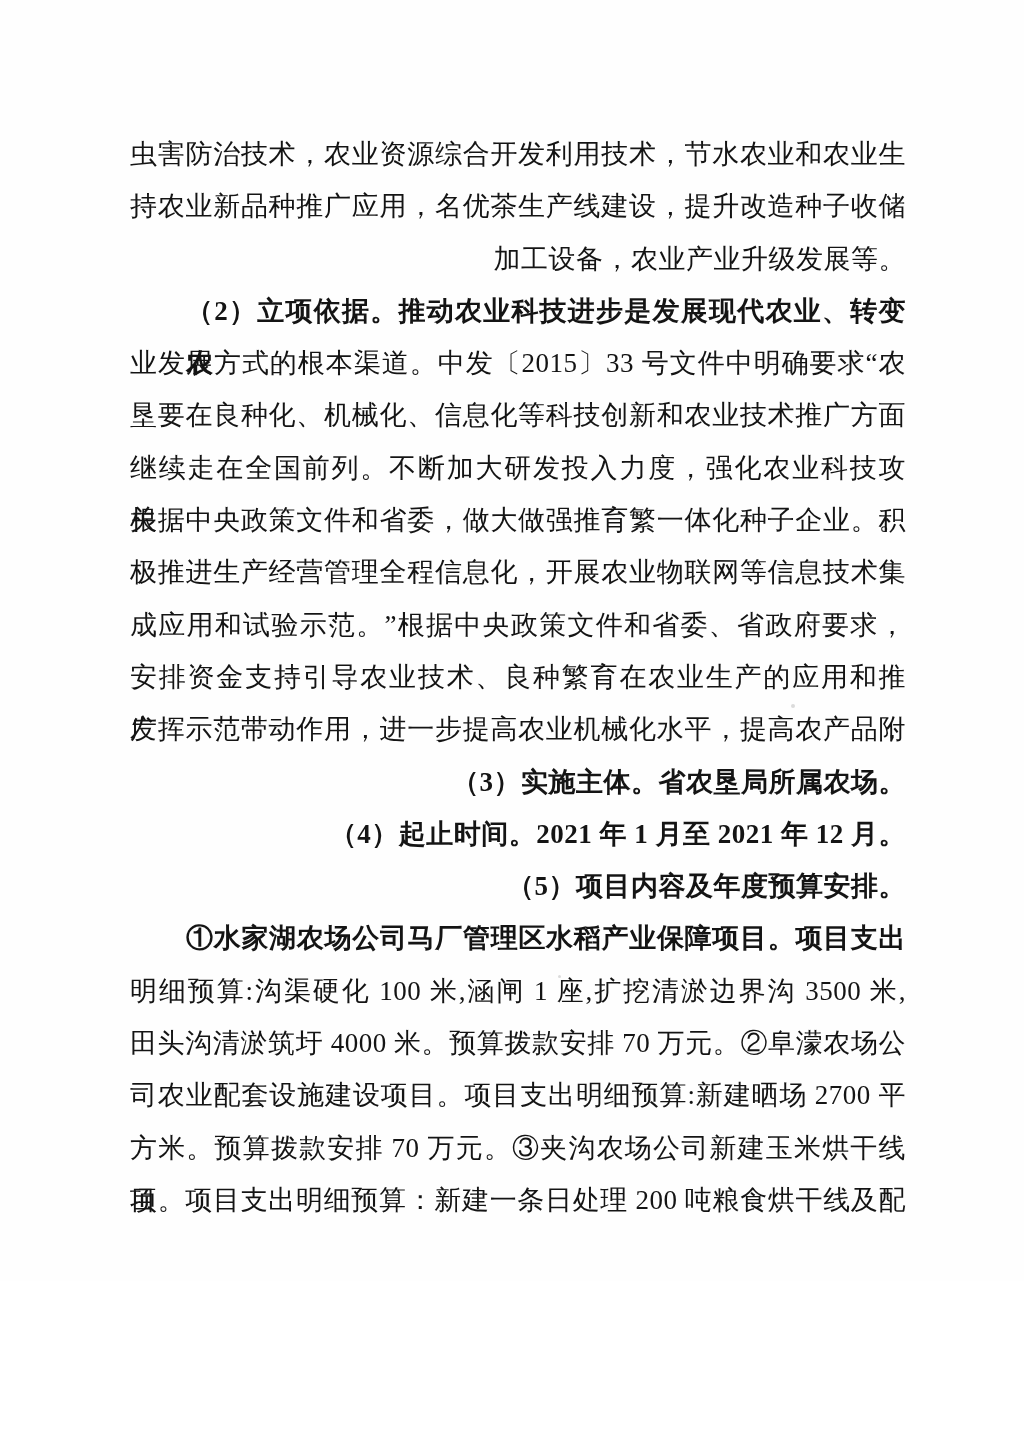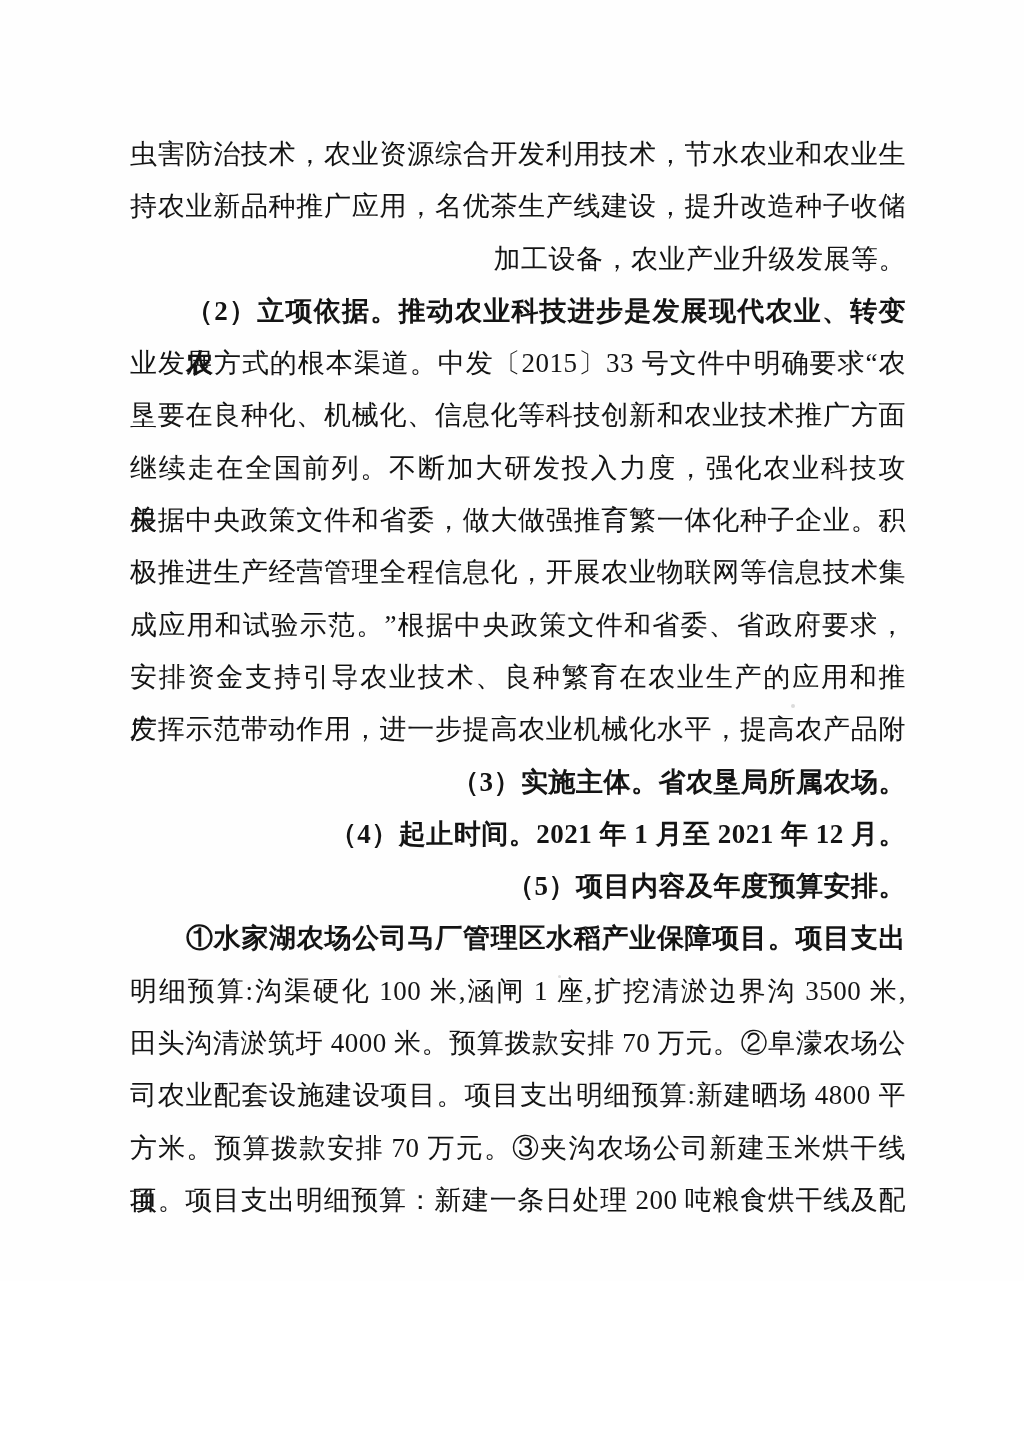--- a/index.html
+++ b/index.html
@@ -72,20 +72,20 @@
       <div class="line j">极推进生产经营管理全程信息化，开展农业物联网等信息技术集</div>
       <div class="line j">成应用和试验示范。”根据中央政策文件和省委、省政府要求，</div>
       <div class="line j">安排资金支持引导农业技术、良种繁育在农业生产的应用和推广，</div>
       <div class="line j">发挥示范带动作用，进一步提高农业机械化水平，提高农产品附</div>
       <div class="line in">（3）实施主体。省农垦局所属农场。</div>
       <div class="line in">（4）起止时间。2021 年 1 月至 2021 年 12 月。</div>
       <div class="line in">（5）项目内容及年度预算安排。</div>
       <div class="line in j">①水家湖农场公司马厂管理区水稻产业保障项目。项目支出</div>
       <div class="line j">明细预算:沟渠硬化 100 米,涵闸 1 座,扩挖清淤边界沟 3500 米,</div>
       <div class="line j">田头沟清淤筑圩 4000 米。预算拨款安排 70 万元。②阜濛农场公</div>
-      <div class="line j">司农业配套设施建设项目。项目支出明细预算:新建晒场 4800 平</div>
+      <div class="line j">司农业配套设施建设项目。项目支出明细预算:新建晒场 2700 平</div>
       <div class="line j">方米。预算拨款安排 70 万元。③夹沟农场公司新建玉米烘干线项</div>
       <div class="line j">目。项目支出明细预算：新建一条日处理 200 吨粮食烘干线及配</div>
     </div>
   <div class="page-number">30</div>
   <div class="speck s1"></div>
   <div class="speck s2"></div>
 </div>
 
 </body></html>

